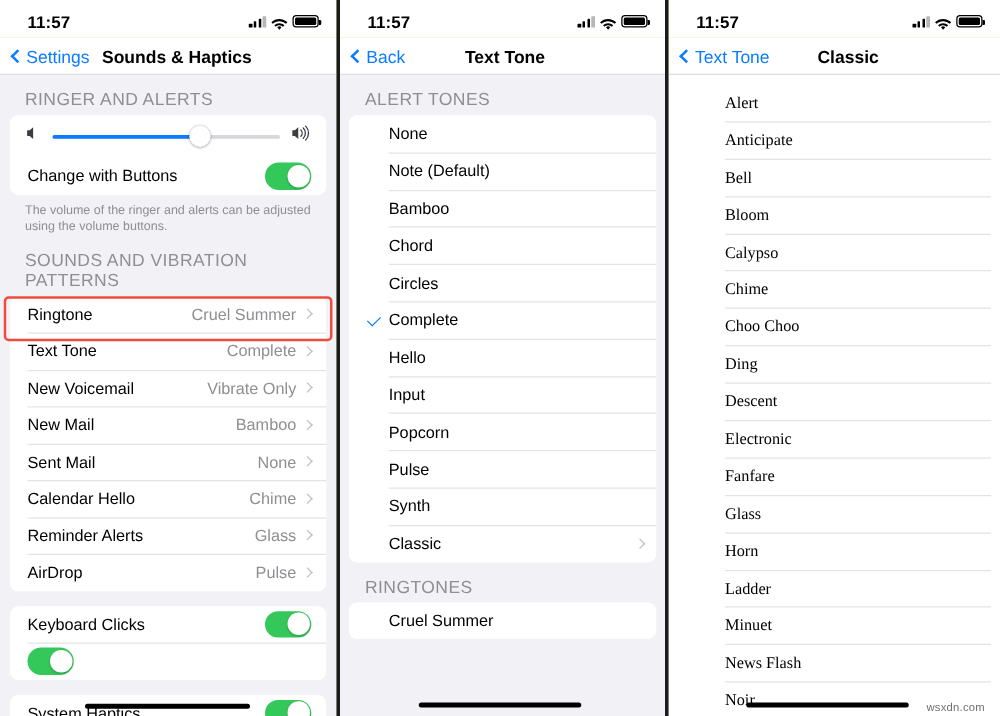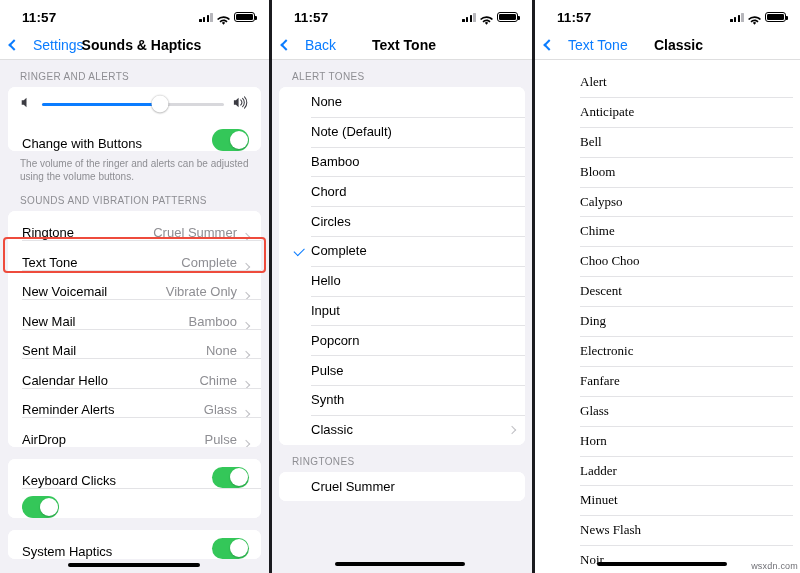--- a/index.html
+++ b/index.html
@@ -60,21 +60,21 @@
   
   .navbar {
     height: 30px;
     background: #ffffff;
     display: flex; align-items: center;
     position: relative;
     padding: 0 10px;
     border-bottom: 0.5px solid #dededf;
   }
   .nav-back {
-    display: flex; align-items: center; gap: 14px;
+    display: flex; align-items: center; gap: 2px;
     color: #0a7cff; font-size: 14px;
     cursor: pointer;
   }
   .chev-left {
     width: 8px; height: 8px;
     border-left: 2px solid #0a7cff; border-bottom: 2px solid #0a7cff;
     transform: rotate(45deg);
     margin-right: 1px;
   }
   .nav-title {
@@ -90,36 +90,36 @@
   
   .content {
     height: calc(573px - 60px);
     background: #f2f1f6;
     overflow: hidden;
     position: relative;
   }
   .p3 .content { background: #ffffff; }
 
   .sec-header {
-    font-size: 10px; color: #8e8e93;
+    font-size: 14px; color: #8e8e93;
     letter-spacing: 0.35px;
     padding: 11px 10px 5px 20px;
     text-transform: uppercase;
   }
   .card {
     background: #ffffff;
     margin: 0 8px;
     border-radius: 7px;
     overflow: hidden;
   }
   .p2 .card, .p3 .card { margin: 0 7px; }
   .p3 .card { border-radius: 9px; }
 
   .row {
-    display: flex; align-items: flex-end;
+    display: flex; align-items: center;
     min-height: 29.5px;
     padding: 0 12px 0 14px;
     position: relative;
     background: #fff;
   }
   .row + .row::before {
     content: ""; position: absolute; left: 14px; right: 0; top: 0;
     height: 0.5px; background: #e3e3e6;
   }
   .row-label { font-size: 13px; color: #000; flex: 1; }
@@ -205,21 +205,21 @@
     transform: translateY(-60%) rotate(-45deg);
   }
 
   
   .home-bar {
     position: absolute;
     height: 4px; background: #000; border-radius: 3px;
     z-index: 9;
   }
   .watermark {
-    position: absolute; right: 2px; bottom: 2px;
+    position: absolute; right: 12px; bottom: 2px;
     font-size: 9px; color: #6f6f75; z-index: 10;
     letter-spacing: .2px;
   }
 </style>
 </head>
 <body>
 
 <div class="screens">
 
   <div class="phone p1">
@@ -491,24 +491,24 @@
           <div class="tone-row">
             <span class="tone-label">Calypso</span>
           </div>
           <div class="tone-row">
             <span class="tone-label">Chime</span>
           </div>
           <div class="tone-row">
             <span class="tone-label">Choo Choo</span>
           </div>
           <div class="tone-row">
+            <span class="tone-label">Ding</span>
+          </div>
+          <div class="tone-row">
             <span class="tone-label">Descent</span>
-          </div>
-          <div class="tone-row">
-            <span class="tone-label">Ding</span>
           </div>
           <div class="tone-row">
             <span class="tone-label">Electronic</span>
           </div>
           <div class="tone-row">
             <span class="tone-label">Fanfare</span>
           </div>
           <div class="tone-row">
             <span class="tone-label">Glass</span>
           </div>

